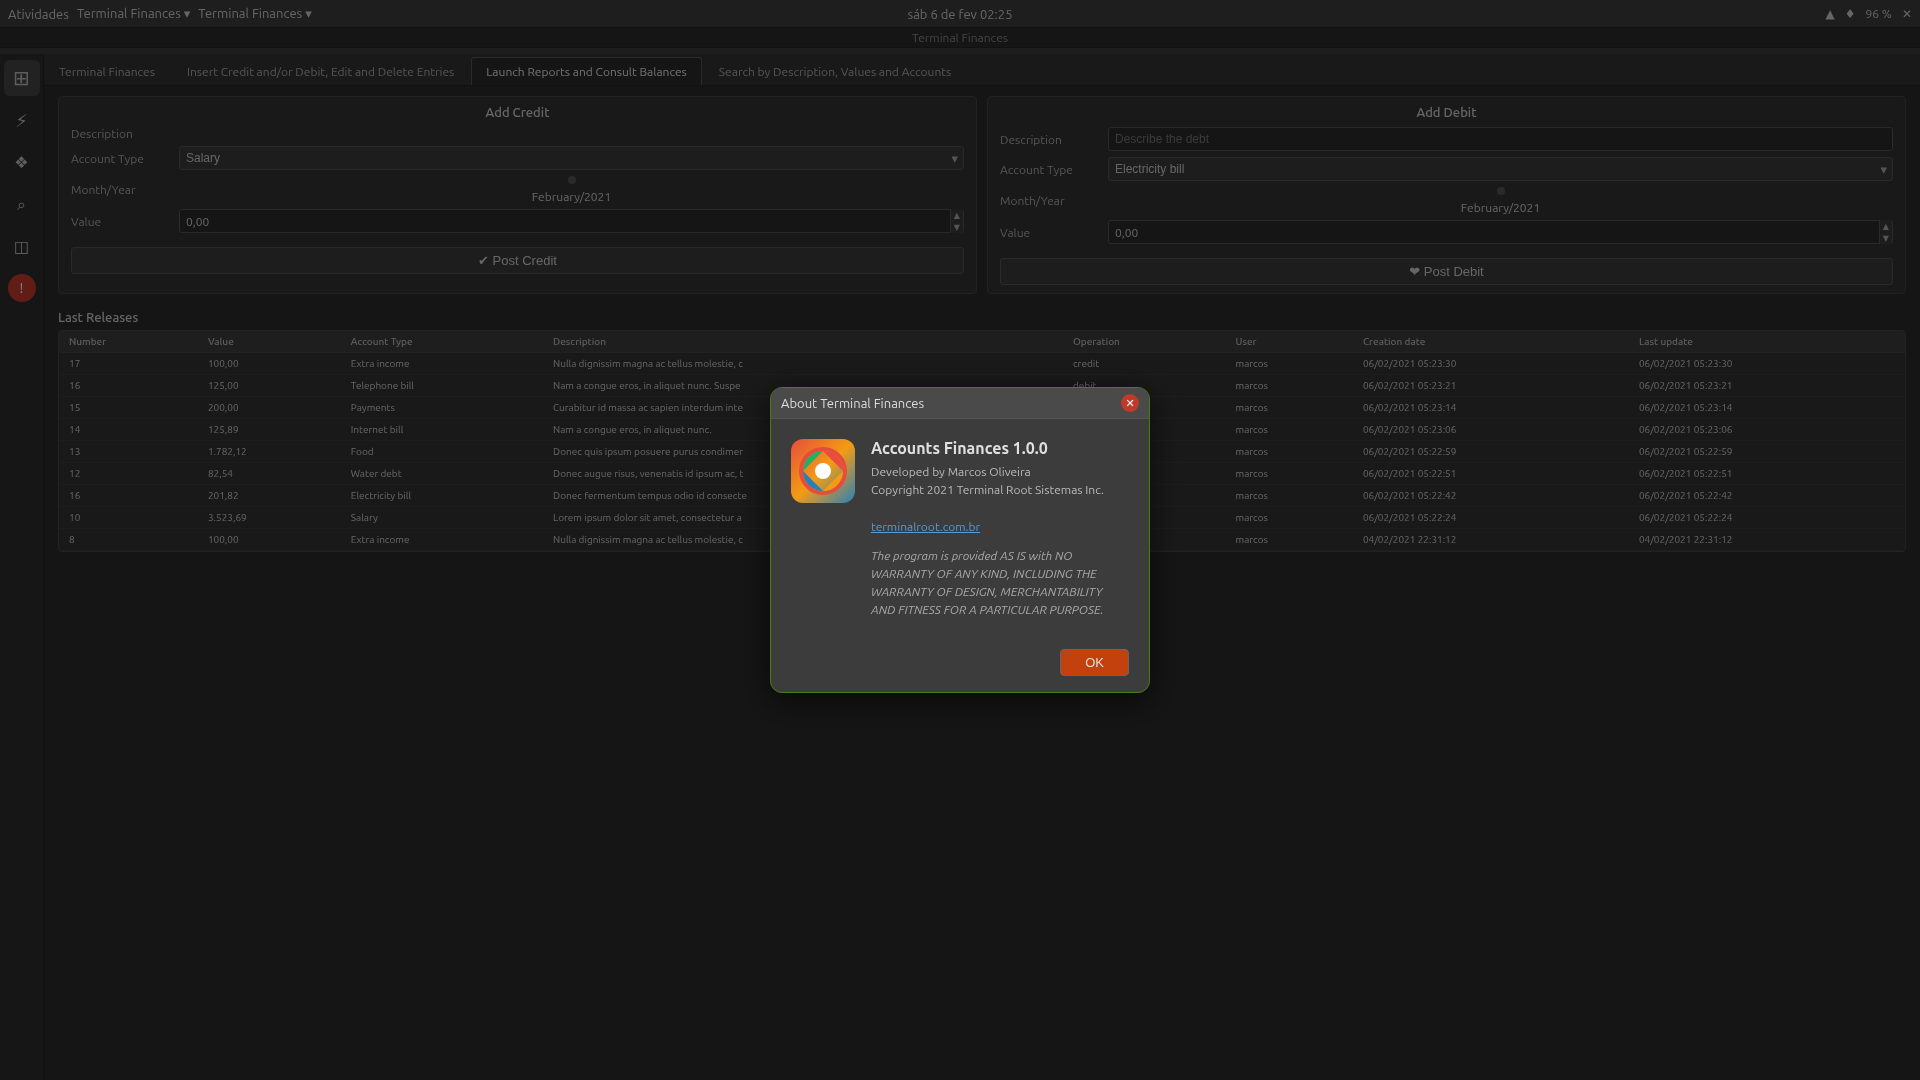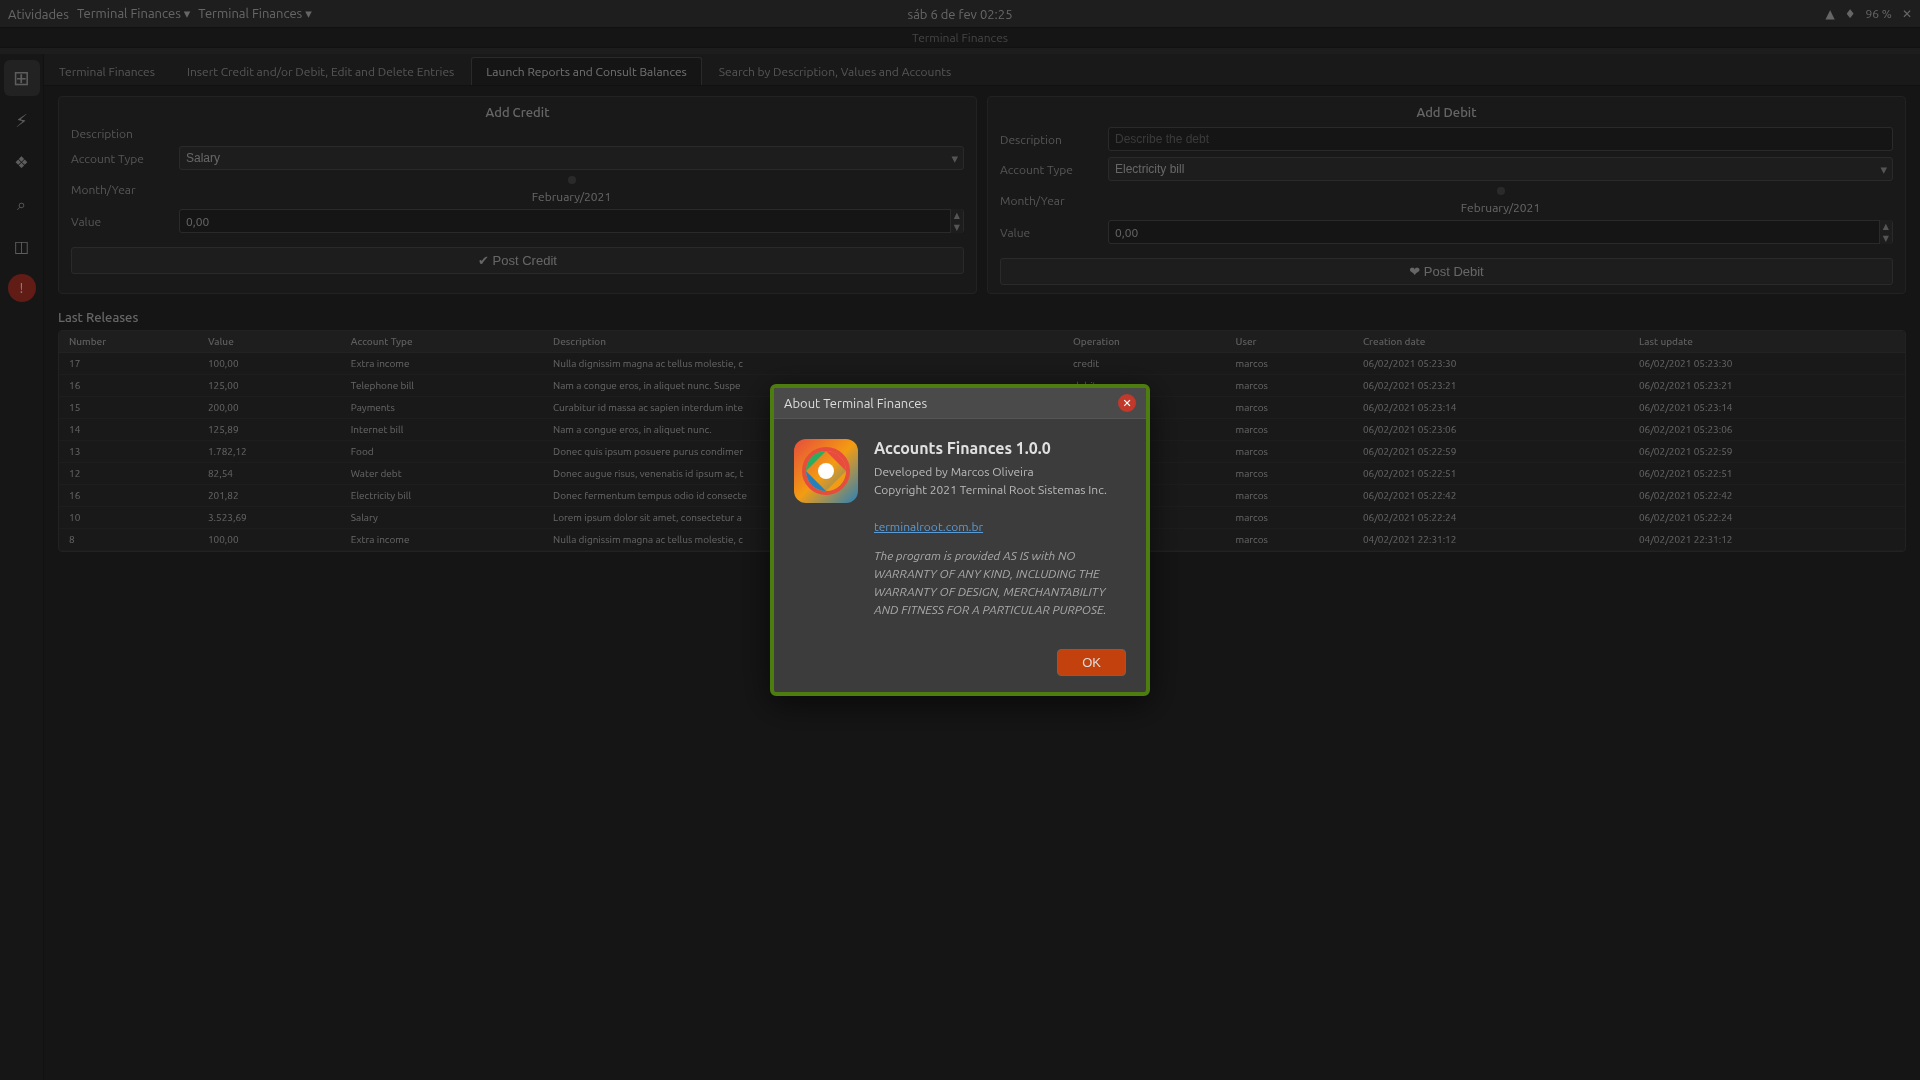--- a/index.html
+++ b/index.html
@@ -323,22 +323,22 @@
       display: flex;
       align-items: center;
       justify-content: center;
       z-index: 1000;
     }
 
     
     #about-dialog {
       width: 380px;
       background: #3c3c3c;
-      border: 4px solid #4d7c0f;
-      border-radius: 6px;
+      border: 1px solid #4d7c0f;
+      border-radius: 12px;
       overflow: hidden;
       box-shadow: 0 8px 32px rgba(0,0,0,0.6);
     }
     #dialog-titlebar {
       background: #4a4a4a;
       padding: 6px 10px;
       display: flex;
       align-items: center;
       justify-content: space-between;
       border-bottom: 1px solid #555;

